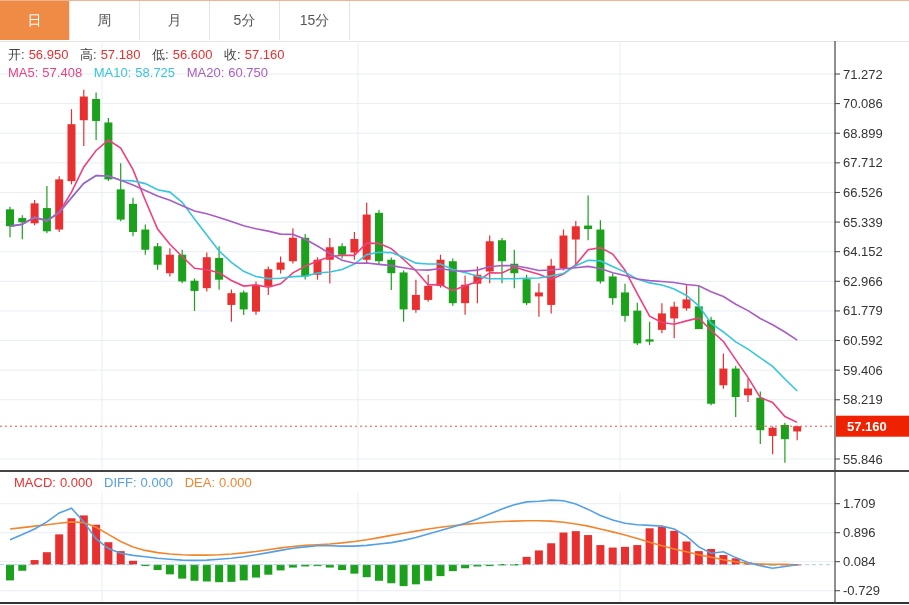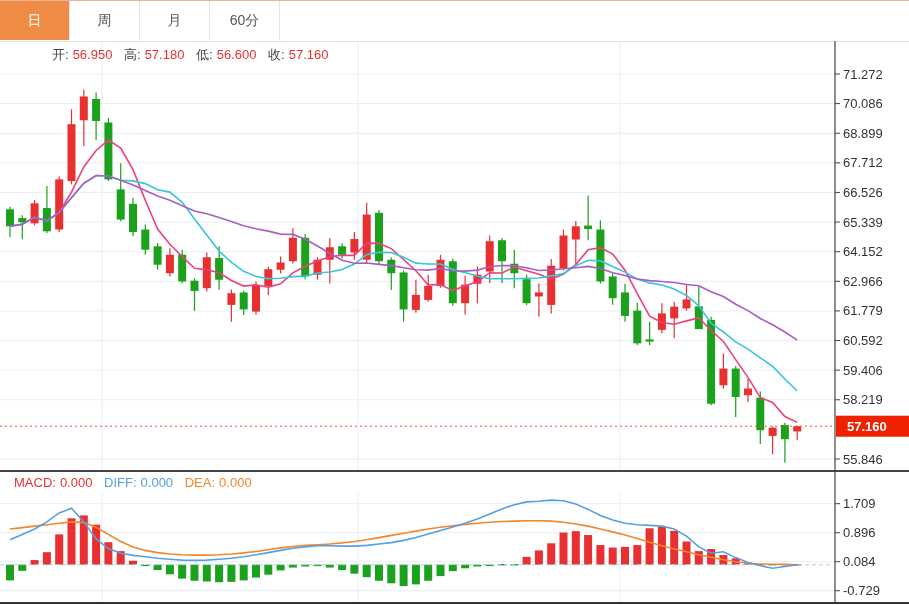--- a/index.html
+++ b/index.html
@@ -6,42 +6,43 @@
   .app{position:relative;width:909px;height:605px;background:#fff;overflow:hidden;
        font-family:"Liberation Sans",sans-serif;border-top:1px solid #f2b390;box-sizing:border-box;}
   .tabbar{position:absolute;left:0;top:0;width:909px;height:40px;display:flex;
           border-bottom:1px solid #e4e4e4;background:#fff;}
   .tab{width:69px;height:39px;line-height:39px;text-align:center;font-size:14px;color:#555;
        border-right:1px solid #e4e4e4;cursor:pointer;flex:none;}
   .tab.active{background:#ef8b45;color:#fff;}
   .chart-wrap{position:absolute;left:0;top:40px;width:909px;height:565px;}
   #chart-svg{position:absolute;left:0;top:0;}
   .overlay{position:absolute;font-size:13px;pointer-events:none;white-space:nowrap;}
-  .row1{left:8px;top:5px;margin-left:44px;}
+  .row1{left:8px;top:5px;}
   .row2{left:8px;top:24px;}
   .rowm{left:14px;top:434px;}
   .overlay span{margin-right:4px;}
   .grp{margin-right:14px;}
   .lbl{color:#444;}
   .val-red{color:#e83030;}
   .ma5{color:#ee3f7e;}
   .ma10{color:#36c6dd;}
   .ma20{color:#a95dc4;}
   .diff{color:#54a0e4;}
   .dea{color:#f2862d;}
 </style>
 </head>
 <body>
 
 <div class="app">
   <div class="tabbar">
       <div class="tab active">日</div>
       <div class="tab">周</div>
       <div class="tab">月</div>
-      <div class="tab">60分</div>
+      <div class="tab">5分</div>
+      <div class="tab">15分</div>
     </div>
 
   <div class="chart-wrap">
     <svg id="chart-svg" width="909" height="565" viewBox="0 0 909 565">
         <g>
           <line x1="102" y1="0" x2="102" y2="430" stroke="#e8eef5"></line>
           <line x1="102" y1="452" x2="102" y2="562" stroke="#e8eef5"></line>
           <line x1="358" y1="0" x2="358" y2="430" stroke="#e8eef5"></line>
           <line x1="358" y1="452" x2="358" y2="562" stroke="#e8eef5"></line>
           <line x1="620" y1="0" x2="620" y2="430" stroke="#e8eef5"></line>
@@ -315,20 +316,25 @@
         </g>
       </svg>
 
     <div class="overlay row1">
       <span class="grp"><span class="lbl">开:</span><span class="val-red">56.950</span></span>
       <span class="grp"><span class="lbl">高:</span><span class="val-red">57.180</span></span>
       <span class="grp"><span class="lbl">低:</span><span class="val-red">56.600</span></span>
       <span class="grp"><span class="lbl">收:</span><span class="val-red">57.160</span></span>
     </div>
 
+    <div class="overlay row2">
+      <span class="grp ma5"><span>MA5:</span><span>57.408</span></span>
+      <span class="grp ma10"><span>MA10:</span><span>58.725</span></span>
+      <span class="grp ma20"><span>MA20:</span><span>60.750</span></span>
+    </div>
 
     <div class="overlay rowm">
       <span class="grp val-red"><span>MACD:</span><span>0.000</span></span>
       <span class="grp diff"><span>DIFF:</span><span>0.000</span></span>
       <span class="grp dea"><span>DEA:</span><span>0.000</span></span>
     </div>
   </div>
 </div>
 
 </body></html>

